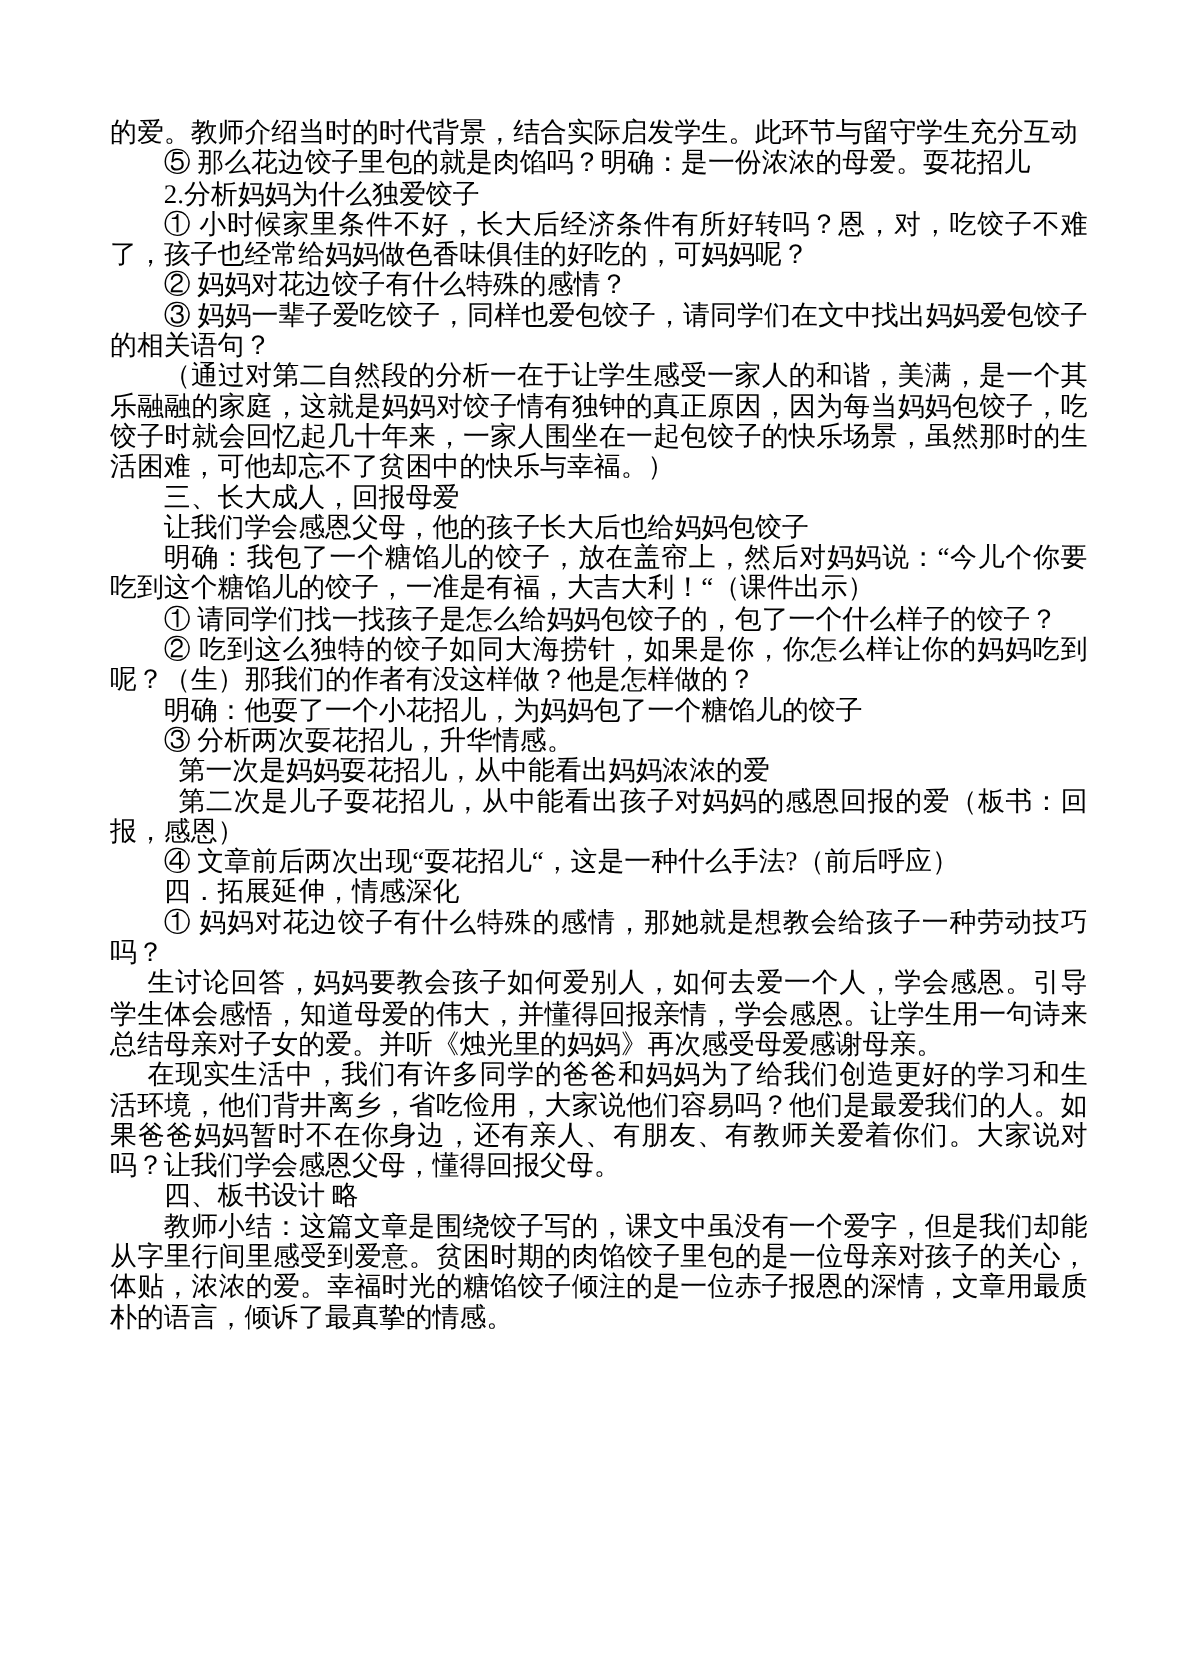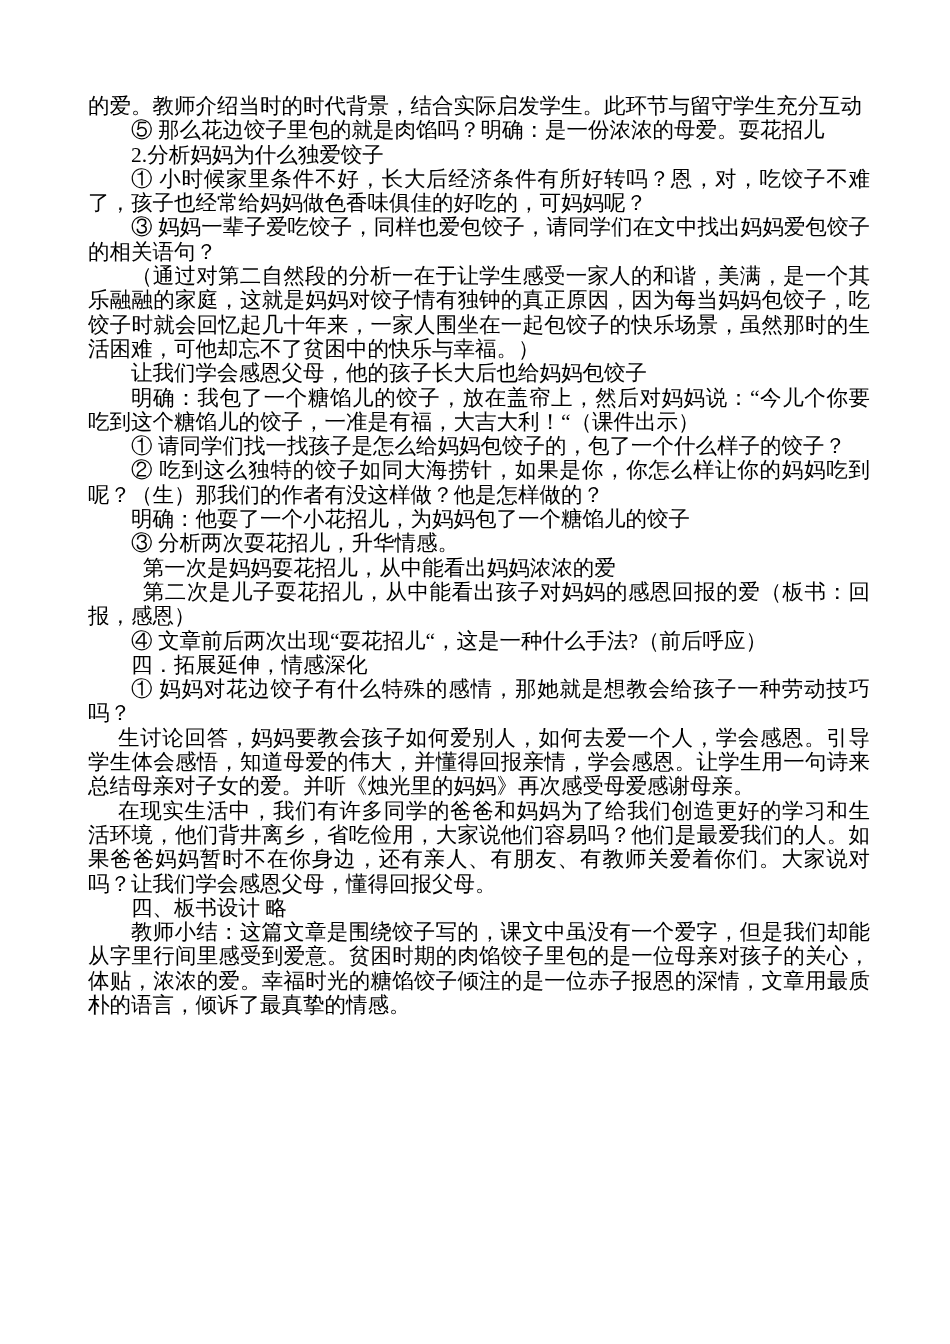--- a/index.html
+++ b/index.html
@@ -36,22 +36,24 @@
 </style>
 </head>
 <body>
 
 <div class="doc-page">
   <div id="doc-body">
       <p class="indent-none">的爱。教师介绍当时的时代背景，结合实际启发学生。此环节与留守学生充分互动</p>
       <p class="indent-std">⑤ 那么花边饺子里包的就是肉馅吗？明确：是一份浓浓的母爱。耍花招儿</p>
       <p class="indent-std">2.分析妈妈为什么独爱饺子</p>
       <p class="indent-std">① 小时候家里条件不好，长大后经济条件有所好转吗？恩，对，吃饺子不难了，孩子也经常给妈妈做色香味俱佳的好吃的，可妈妈呢？</p>
+      <p class="indent-std">② 妈妈对花边饺子有什么特殊的感情？</p>
       <p class="indent-std">③ 妈妈一辈子爱吃饺子，同样也爱包饺子，请同学们在文中找出妈妈爱包饺子的相关语句？</p>
       <p class="indent-std">（通过对第二自然段的分析一在于让学生感受一家人的和谐，美满，是一个其乐融融的家庭，这就是妈妈对饺子情有独钟的真正原因，因为每当妈妈包饺子，吃饺子时就会回忆起几十年来，一家人围坐在一起包饺子的快乐场景，虽然那时的生活困难，可他却忘不了贫困中的快乐与幸福。）</p>
+      <p class="indent-std">三、长大成人，回报母爱</p>
       <p class="indent-std">让我们学会感恩父母，他的孩子长大后也给妈妈包饺子</p>
       <p class="indent-std">明确：我包了一个糖馅儿的饺子，放在盖帘上，然后对妈妈说：“今儿个你要吃到这个糖馅儿的饺子，一准是有福，大吉大利！“（课件出示）</p>
       <p class="indent-std">① 请同学们找一找孩子是怎么给妈妈包饺子的，包了一个什么样子的饺子？</p>
       <p class="indent-std">② 吃到这么独特的饺子如同大海捞针，如果是你，你怎么样让你的妈妈吃到呢？（生）那我们的作者有没这样做？他是怎样做的？</p>
       <p class="indent-std">明确：他耍了一个小花招儿，为妈妈包了一个糖馅儿的饺子</p>
       <p class="indent-std">③ 分析两次耍花招儿，升华情感。</p>
       <p class="indent-deep">第一次是妈妈耍花招儿，从中能看出妈妈浓浓的爱</p>
       <p class="indent-deep">第二次是儿子耍花招儿，从中能看出孩子对妈妈的感恩回报的爱（板书：回报，感恩）</p>
       <p class="indent-std">④ 文章前后两次出现“耍花招儿“，这是一种什么手法?（前后呼应）</p>
       <p class="indent-std">四．拓展延伸，情感深化</p>

